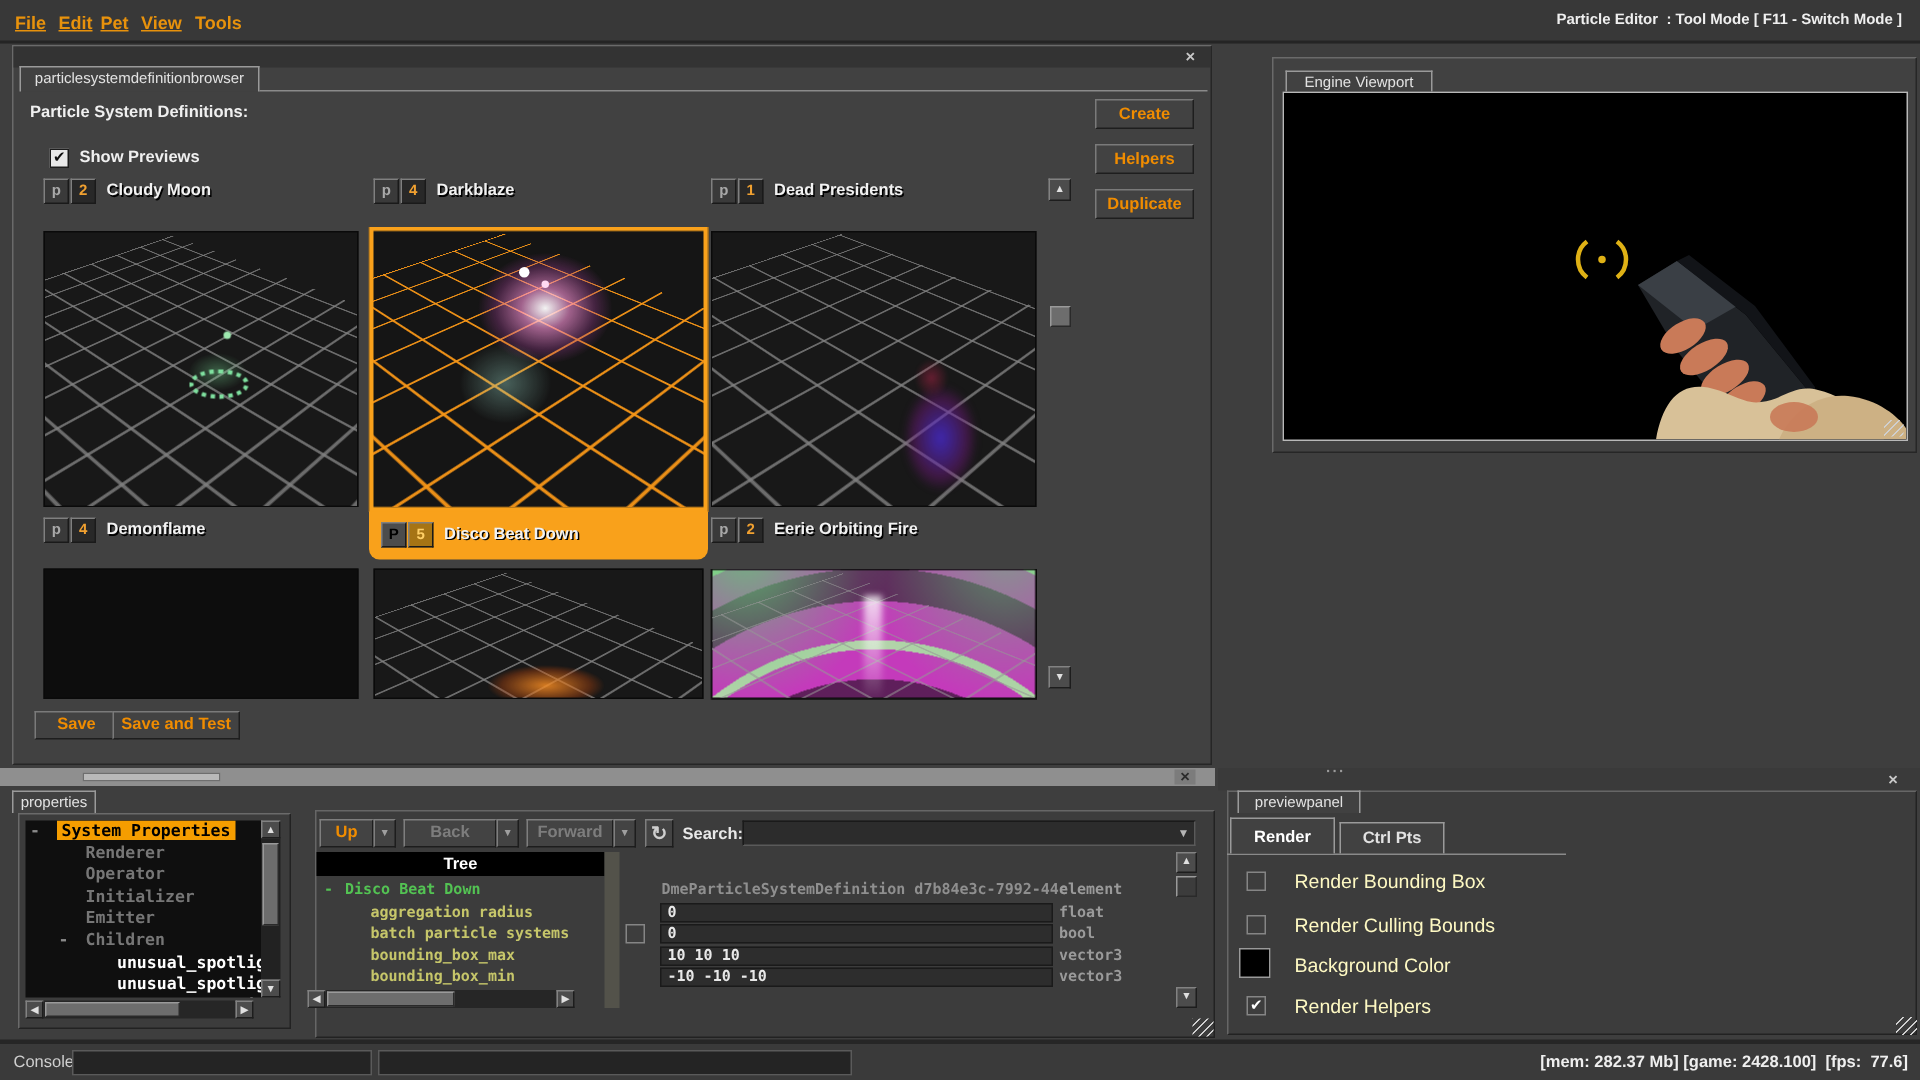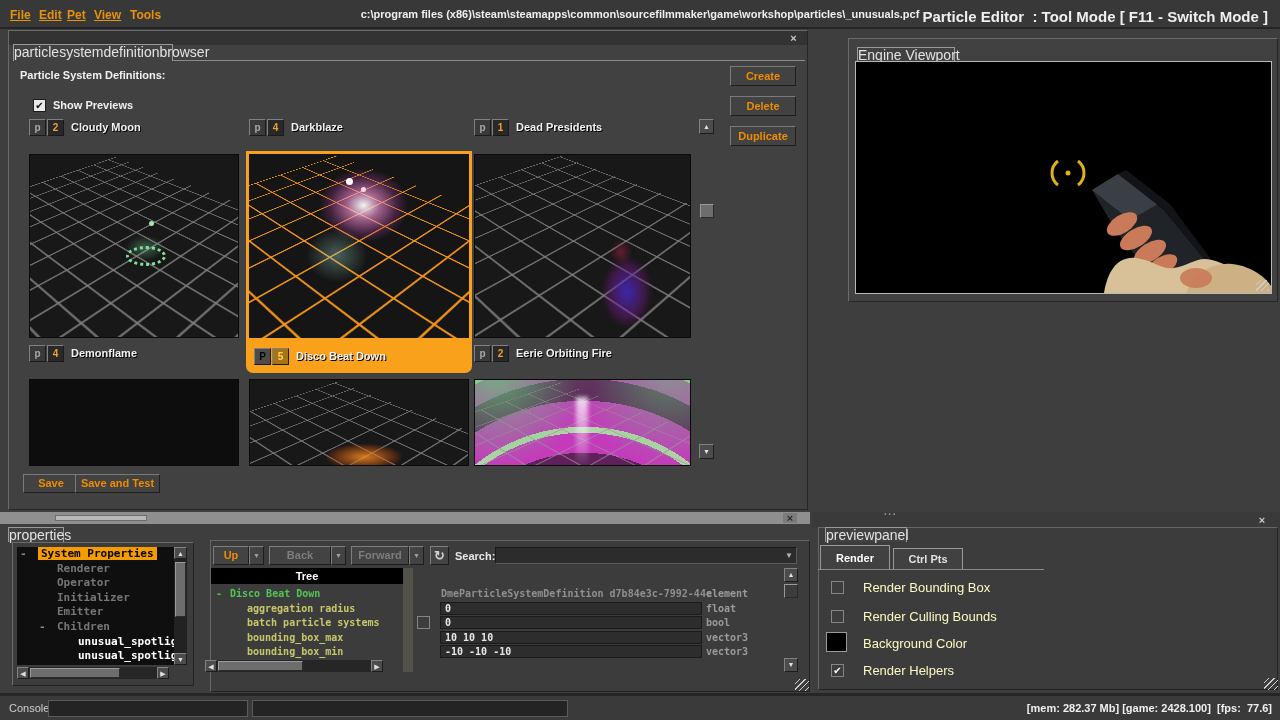--- a/index.html
+++ b/index.html
@@ -6,25 +6,25 @@
   html,body { width:1280px; height:720px; overflow:hidden; }
   body { background:#3e3e3e; font-family:"Liberation Sans", sans-serif; }
   .screen { position:relative; width:1280px; height:720px; }
   .abs { position:absolute; }
 
   
   .menubar { position:absolute; left:0; top:0; width:1280px; height:29px; background:#383838; border-bottom:2px solid #242424; }
   .mi { position:absolute; top:8px; color:#e8920c; font-weight:bold; font-size:12px; cursor:default; }
   .mi.ul { text-decoration:underline; }
   .mpath { position:absolute; left:0; right:0; top:8px; text-align:center; color:#efefef; font-weight:bold; font-size:11px; pointer-events:none; white-space:pre; }
-  .mmode { position:absolute; right:12px; top:8px; color:#efefef; font-weight:bold; font-size:15px; white-space:pre; }
+  .mmode { position:absolute; right:12px; top:8px; color:#efefef; font-weight:bold; font-size:10px; white-space:pre; }
 
   
   .panel { position:absolute; background:#414141; border:1px solid; border-color:#6a6a6a #262626 #262626 #6a6a6a; }
-  .tab { position:absolute; background:#414141; border:1px solid #9a9a9a; border-bottom:none; color:#e2e2e2; font-size:14px; text-align:center; line-height:15px; white-space:nowrap; }
+  .tab { position:absolute; background:#414141; border:1px solid #9a9a9a; border-bottom:none; color:#e2e2e2; font-size:10px; text-align:center; line-height:15px; white-space:nowrap; }
   .btn { position:absolute; background:#424242; border:1px solid; border-color:#7a7a7a #1e1e1e #1e1e1e #7a7a7a; color:#f08c00; font-weight:bold; font-size:11px; text-align:center; cursor:pointer; }
   .xbtn { position:absolute; color:#c9c9c9; font-size:11px; font-weight:bold; text-align:center; line-height:11px; cursor:pointer; }
   .cb { position:absolute; width:13px; height:13px; background:#e9e9e9; border:1px solid #1c1c1c; color:#101010; font-size:10px; line-height:12px; text-align:center; cursor:pointer; }
   .cb.dark { background:#3d3d3d; border:1px solid #858585; }
   .scrollbtn { position:absolute; background:#4c4c4c; border:1px solid; border-color:#828282 #1d1d1d #1d1d1d #828282; color:#e0e0e0; font-size:7px; text-align:center; line-height:13px; cursor:pointer; }
   .thumbbox { position:absolute; background:#6d6d6d; border:1px solid; border-color:#9a9a9a #2a2a2a #2a2a2a #9a9a9a; cursor:pointer; }
   .grip { position:absolute; background:repeating-linear-gradient(135deg, transparent 0 3px, #cfcfcf 3px 4px); cursor:nwse-resize; }
 
   
   .thumb { position:absolute; background:#181818; border:1px solid #0a0a0a; overflow:hidden; }
@@ -60,37 +60,36 @@
 <body>
 
 <div class="screen">
 
   <div class="menubar">
     <span class="mi ul" style="left:10px">File</span>
     <span class="mi ul" style="left:39px">Edit</span>
     <span class="mi ul" style="left:67px">Pet</span>
     <span class="mi ul" style="left:94px">View</span>
     <span class="mi" style="left:130px">Tools</span>
-    <span class="mpath">c:\program files (x86)\steam\steamapps\common\sourcefilmmaker\game\workshop\particles\_unusuals.pcf</span>
     <span class="mmode">Particle Editor  : Tool Mode [ F11 - Switch Mode ]</span>
   </div>
 
   <div class="panel" style="left:8px; top:30px; width:800px; height:480px;">
     <div class="abs" style="left:0;top:0;width:798px;height:14px;background:#333333;"></div>
     <span class="xbtn" style="left:778px;top:2px;width:13px;height:11px;">×</span>
     <div class="tab" style="left:4px;top:13px;width:160px;height:17px;">particlesystemdefinitionbrowser</div>
     <div class="abs" style="left:164px;top:29px;width:632px;height:1px;background:#8a8a8a;"></div>
 
     <div class="abs" style="left:11px;top:38px;color:#f0f0f0;font-weight:bold;font-size:11px;">Particle System Definitions:</div>
 
     <div class="cb" style="left:24px;top:68px;"><span>✔</span></div>
     <div class="abs" style="left:44px;top:68px;color:#f0f0f0;font-weight:bold;font-size:11px;">Show Previews</div>
 
     <div class="btn" style="left:721px;top:35px;width:66px;height:20px;line-height:18px;">Create</div>
-    <div class="btn" style="left:721px;top:65px;width:66px;height:20px;line-height:18px;">Delete</div>
+    <div class="btn" style="left:721px;top:65px;width:66px;height:20px;line-height:18px;">Helpers</div>
     <div class="btn" style="left:721px;top:95px;width:66px;height:20px;line-height:18px;">Duplicate</div>
 
     <div class="itemlbl" style="left:20px;top:88px;width:210px;">
       <span class="pbadge">p</span>
       <span class="cbadge">2</span>
       <span class="iname">Cloudy Moon</span>
     </div>
     <div class="itemlbl" style="left:240px;top:88px;width:220px;">
       <span class="pbadge">p</span>
       <span class="cbadge">4</span>

